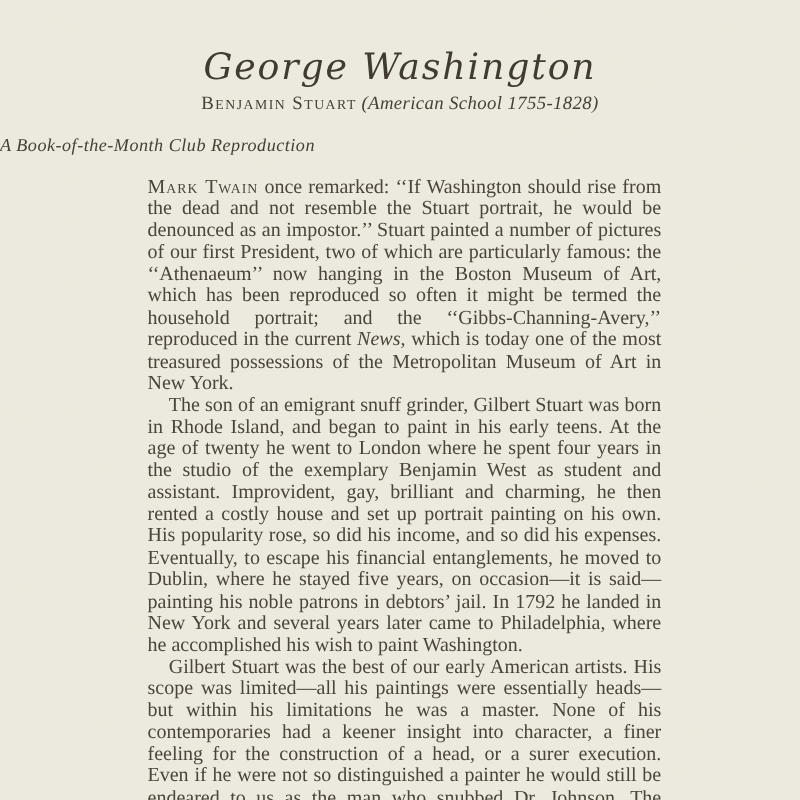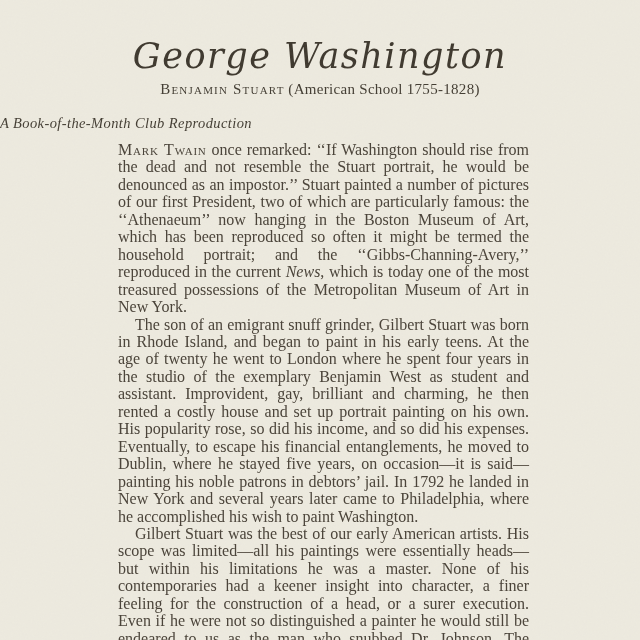--- a/index.html
+++ b/index.html
@@ -34,35 +34,36 @@
     top: 0;
     width: 640px;
     height: 640px;
   }
   .title {
     margin: 36px 0 0 0;
     text-align: center;
     font-family: "DejaVu Serif", serif;
     font-style: italic;
     font-weight: normal;
-    font-size: 35px;
+    font-size: 29px;
     letter-spacing: 1.5px;
     color: #3d372d;
   }
   .subtitle {
     margin-top: 5px;
     text-align: center;
     font-size: 15px;
     color: #423c32;
   }
   .subtitle .sc {
     font-variant: small-caps;
     letter-spacing: 1.2px;
   }
   .subtitle .it {
+    font-style: italic;
     letter-spacing: 0.3px;
   }
   .repro {
     margin-top: 17px;
     font-style: italic;
     font-size: 14.5px;
     letter-spacing: 0.4px;
     color: #423c32;
   }
   .bodytext {

